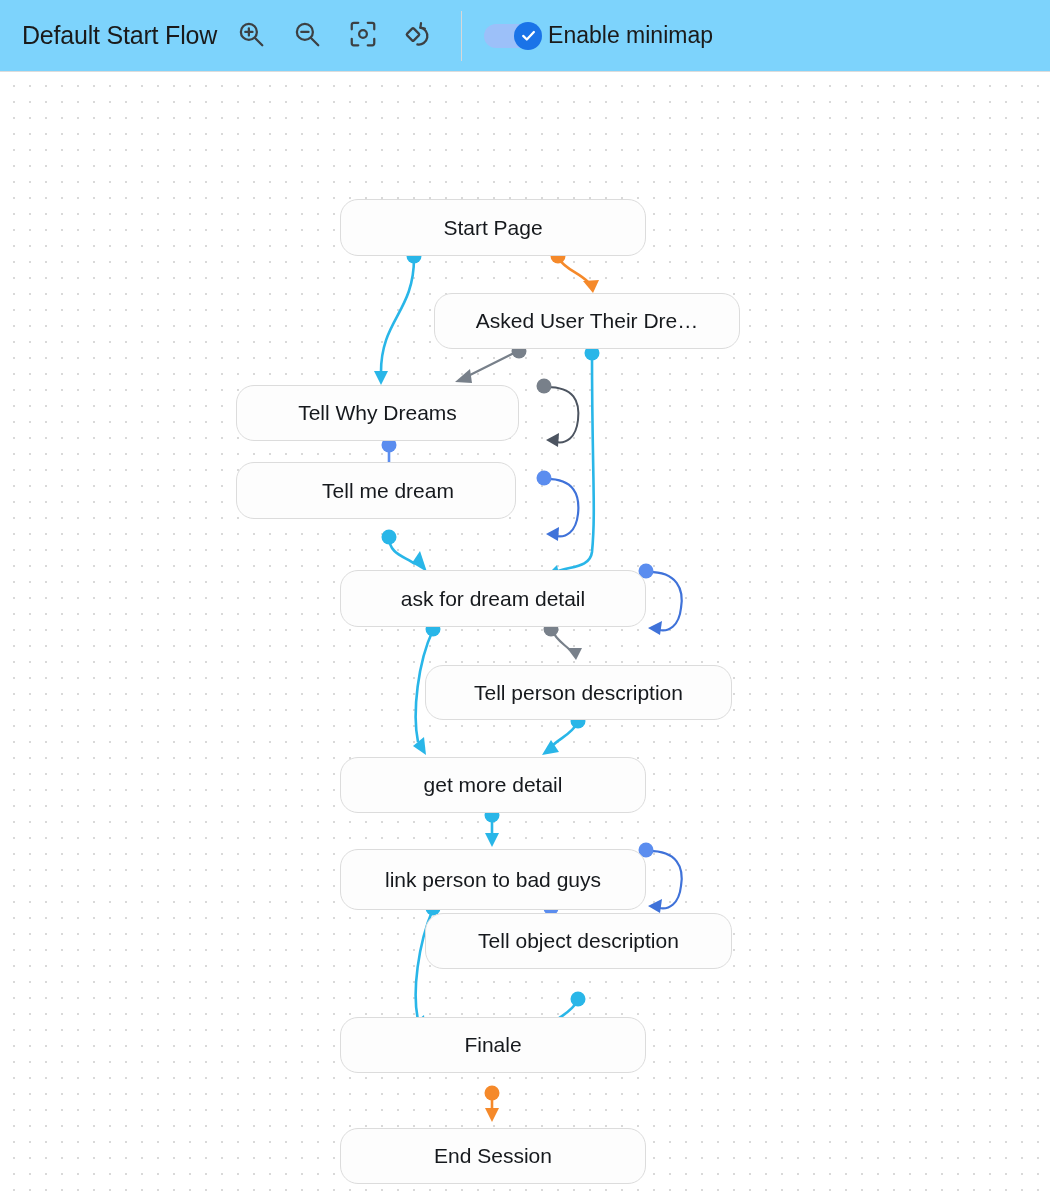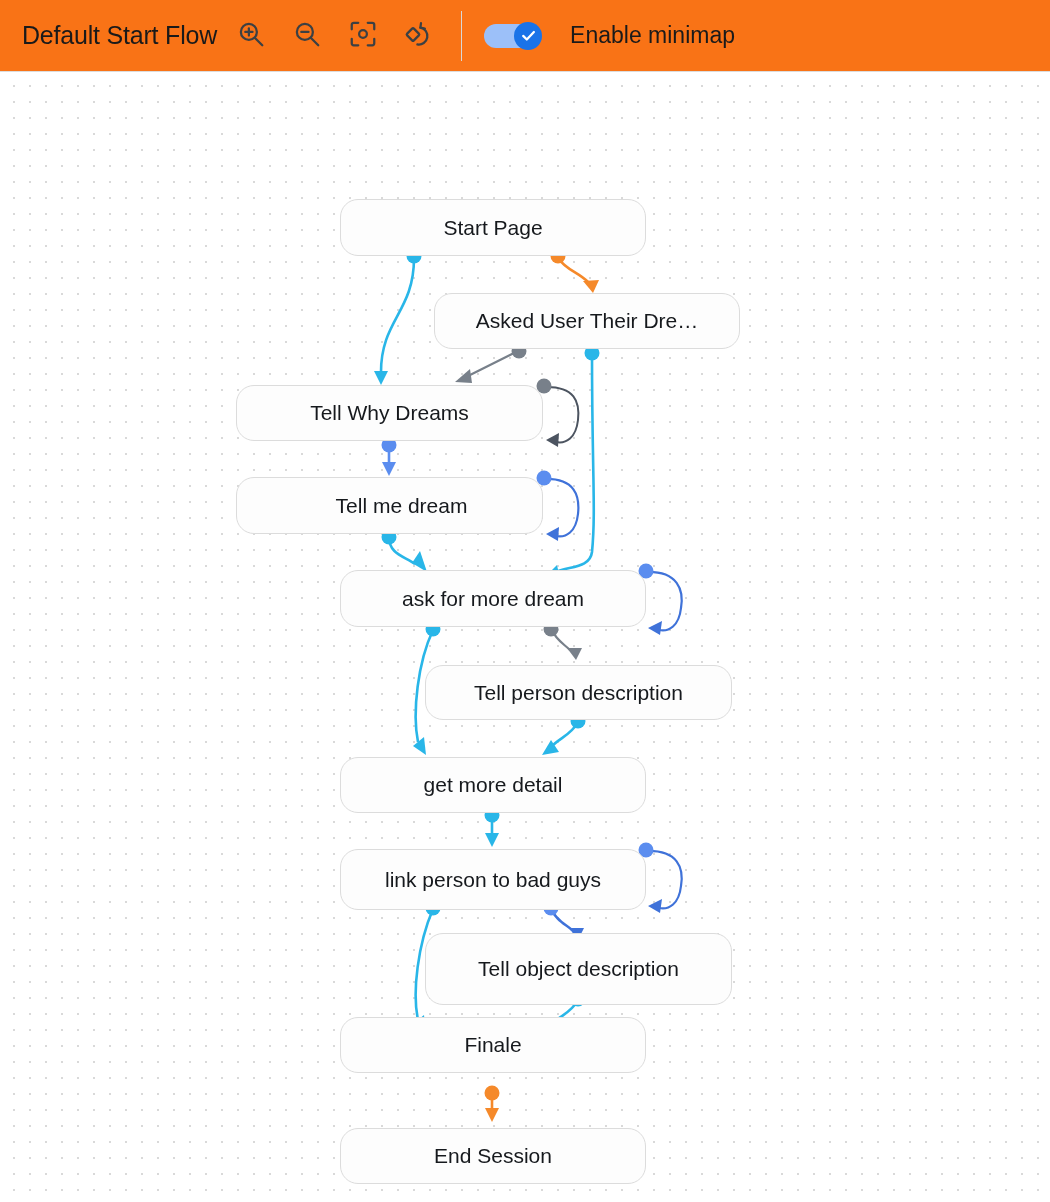--- a/index.html
+++ b/index.html
@@ -10,21 +10,21 @@
     background: #ffffff;
     font-family: "Liberation Sans", sans-serif;
     overflow: hidden;
   }
   #app { position: relative; width: 1050px; height: 1202px; }
 
   
   #toolbar {
     position: absolute; left: 0; top: 0;
     width: 1050px; height: 72px;
-    background: #f97316;
+    background: #7dd3fc;
     border-bottom: 1px solid #dcdcdc;
     display: flex; align-items: center;
     padding-left: 22px;
   }
   #flow-title {
     font-size: 25px;
     color: #1a1a1a;
     font-weight: 400;
     letter-spacing: -0.2px;
     white-space: nowrap;
@@ -33,21 +33,21 @@
     width: 40px; height: 40px;
     display: flex; align-items: center; justify-content: center;
     background: transparent; border: none; cursor: pointer;
     padding: 0;
   }
   #tool-group { display: flex; align-items: center; margin-left: 14px; gap: 16px; }
   .divider {
     width: 1px; height: 50px; background: #d8d8d8;
     margin-left: 22px; margin-right: 22px;
   }
-  #minimap-area { display: flex; align-items: center; gap: 22px; }
+  #minimap-area { display: flex; align-items: center; gap: 0; }
   .switch {
     position: relative; width: 64px; height: 28px;
     cursor: pointer; display: block;
   }
   .switch .track {
     position: absolute; left: 0; top: 2px;
     width: 56px; height: 24px; border-radius: 12px;
     background: #9cc0f9;
   }
   .switch .thumb {
@@ -269,39 +269,39 @@
 
     </svg>
 
     <div id="node-layer">
         <div class="node" style="left: 340px; top: 127px; width: 306px; height: 57px;">
           <span>Start Page</span>
         </div>
         <div class="node" style="left: 434px; top: 221px; width: 306px; height: 56px;">
           <span>Asked User Their Dre…</span>
         </div>
-        <div class="node" style="left: 236px; top: 313px; width: 307px; height: 56px;">
+        <div class="node" style="left: 236px; top: 313px; width: 283px; height: 56px;">
           <span>Tell Why Dreams</span>
         </div>
-        <div class="node" style="left: 236px; top: 405px; width: 307px; height: 57px; padding-left: 24px;">
+        <div class="node" style="left: 236px; top: 390px; width: 280px; height: 57px; padding-left: 24px;">
           <span>Tell me dream</span>
         </div>
         <div class="node" style="left: 340px; top: 498px; width: 306px; height: 57px;">
-          <span>ask for more dream</span>
+          <span>ask for dream detail</span>
         </div>
         <div class="node" style="left: 425px; top: 593px; width: 307px; height: 55px; text-align: right;">
           <span>Tell person description</span>
         </div>
         <div class="node" style="left: 340px; top: 685px; width: 306px; height: 56px; text-align: right;">
           <span>get more detail</span>
         </div>
         <div class="node" style="left: 340px; top: 777px; width: 306px; height: 61px;">
           <span>link person to bad guys</span>
         </div>
-        <div class="node" style="left: 425px; top: 861px; width: 307px; height: 72px;">
+        <div class="node" style="left: 425px; top: 841px; width: 307px; height: 56px;">
           <span>Tell object description</span>
         </div>
         <div class="node" style="left: 340px; top: 945px; width: 306px; height: 56px;">
           <span>Finale</span>
         </div>
         <div class="node" style="left: 340px; top: 1056px; width: 306px; height: 56px;">
           <span>End Session</span>
         </div>
       </div>
 

